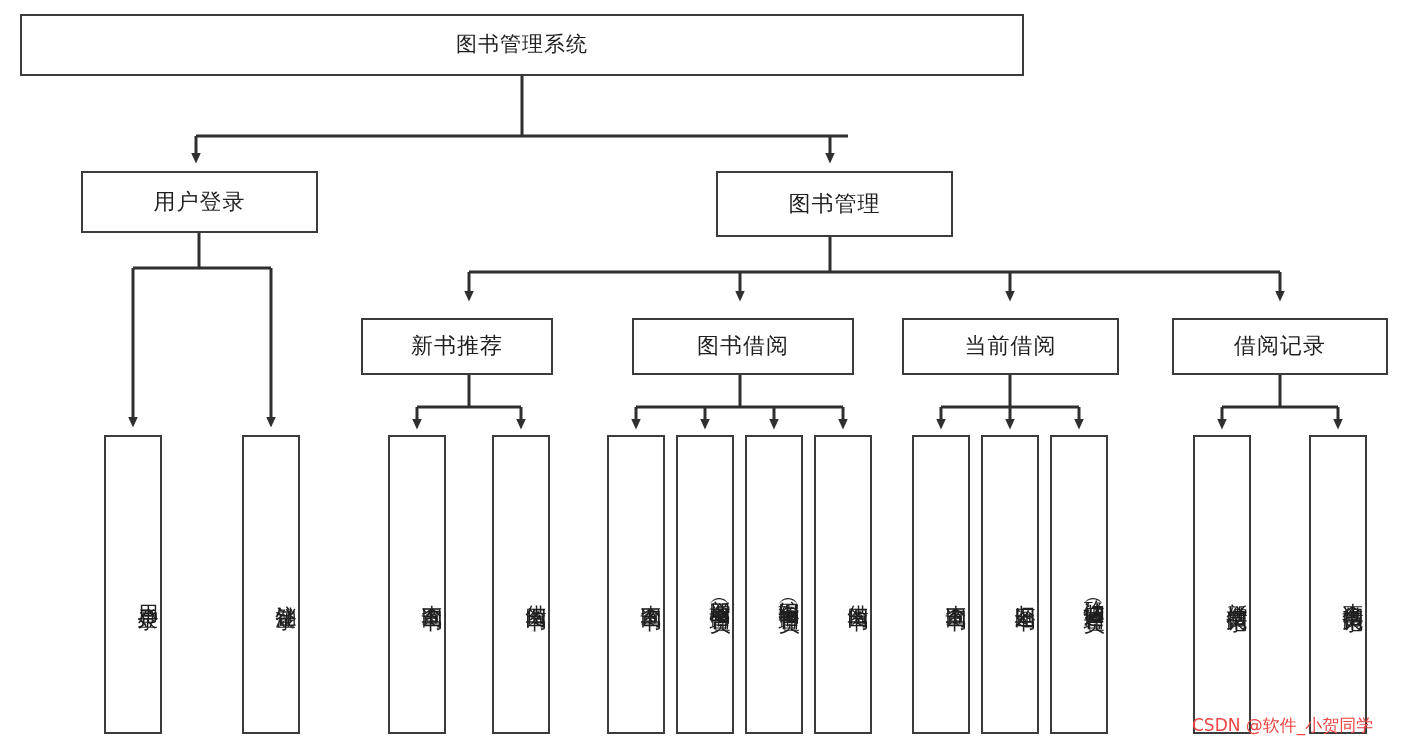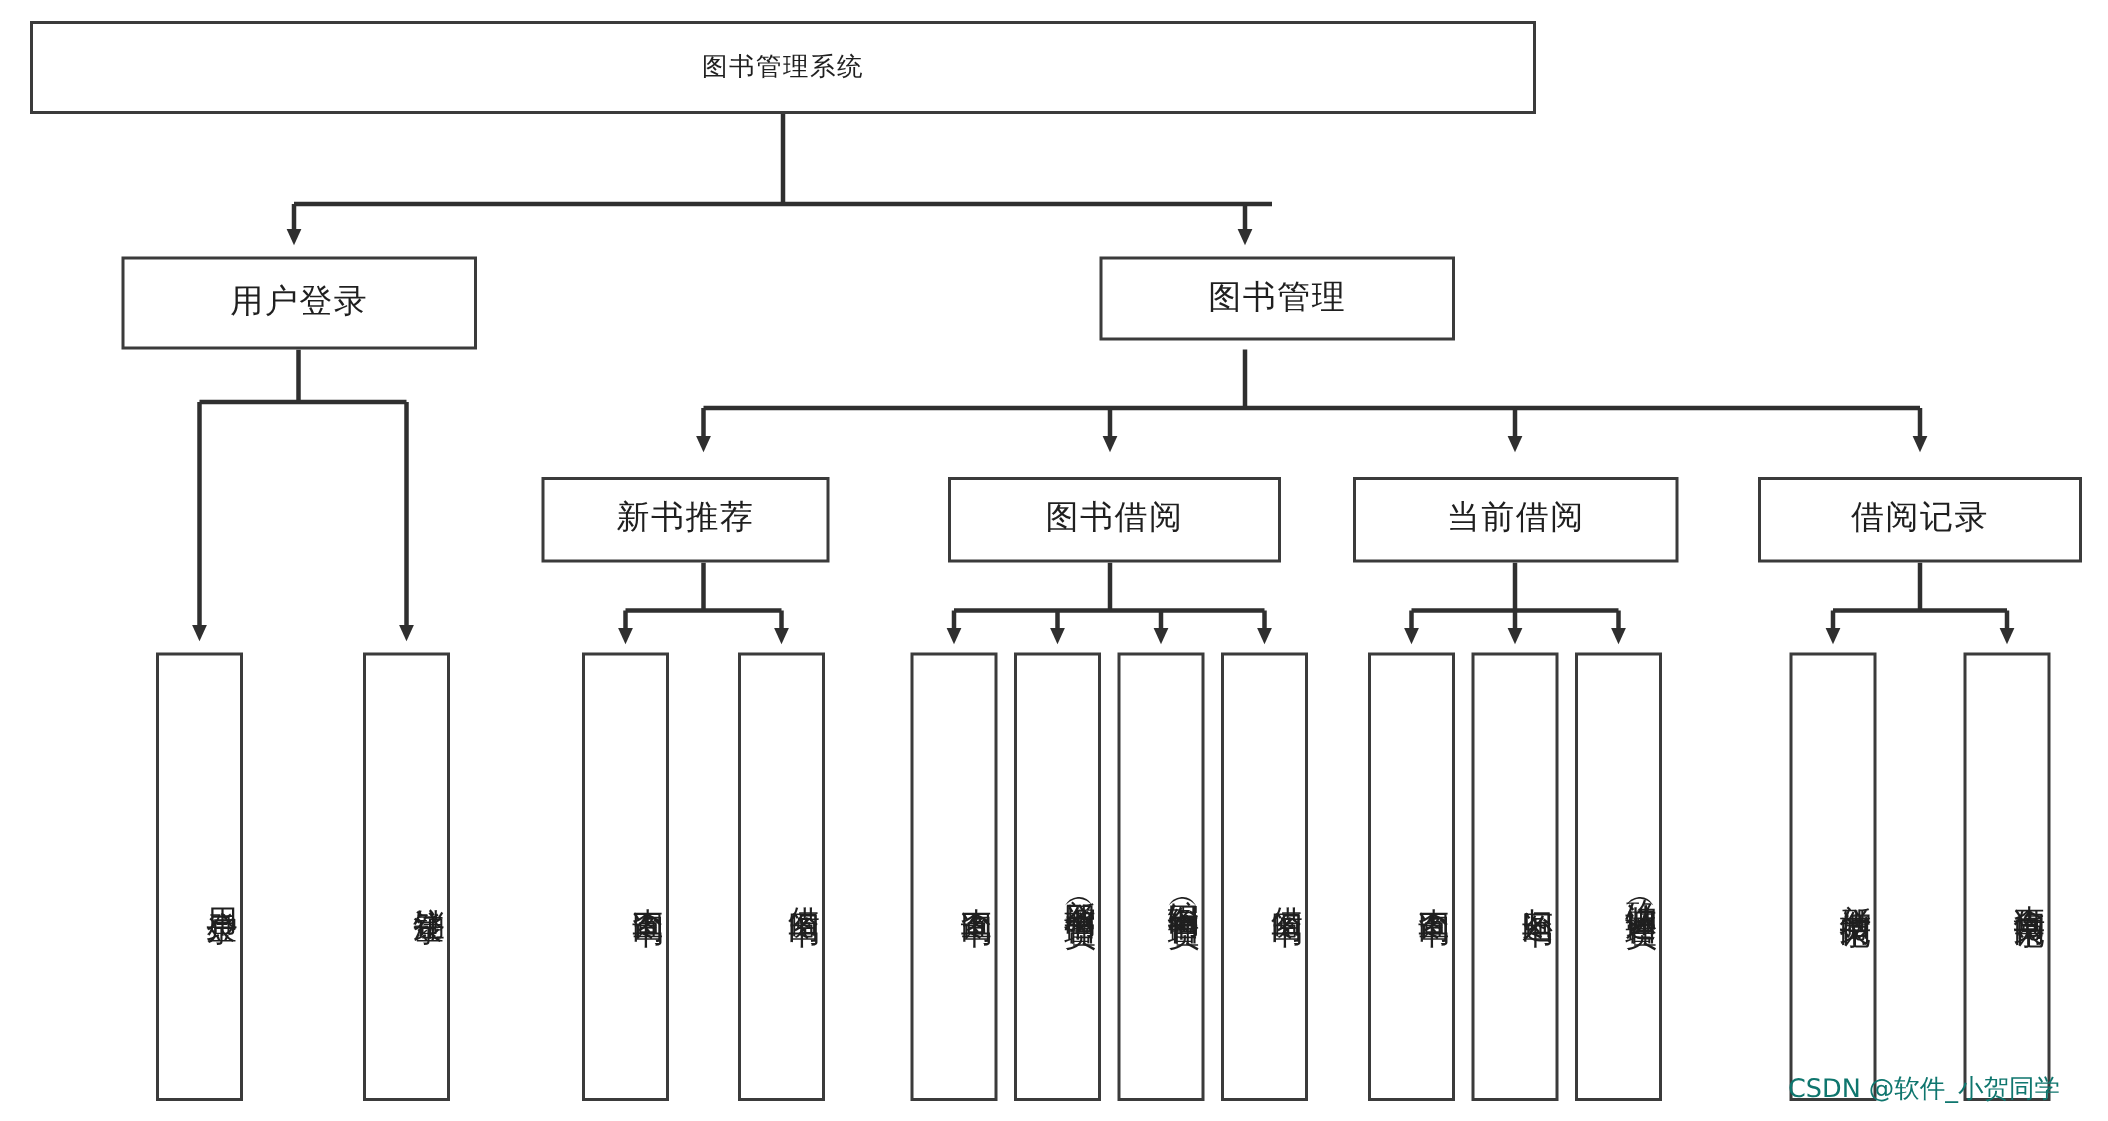--- a/index.html
+++ b/index.html
@@ -36,38 +36,38 @@
     justify-content: center;
     color: #1f1f1f;
     z-index: 2;
   }
   .node.horiz {
     font-size: 22px;
     letter-spacing: 1px;
     line-height: 1.2;
   }
   .node.root {
-    font-size: 17px;
+    font-size: 21px;
   }
   .node.vert {
     writing-mode: vertical-rl;
     text-orientation: upright;
     align-items: flex-start;
     justify-content: center;
     padding-top: 14px;
     font-size: 21px;
     line-height: 1.15;
     letter-spacing: 2px;
   }
   .watermark {
     position: absolute;
     left: 1192px;
     top: 714px;
     font-size: 17px;
-    color: #0f766e;
+    color: #ef4444;
     white-space: nowrap;
     z-index: 3;
     font-family: "DejaVu Sans", "Liberation Sans", sans-serif;
   }
 </style>
 </head>
 <body>
 
 <div id="canvas">
 
@@ -117,21 +117,21 @@
       <path d="M1280,375 L1280,407"></path>
       <path d="M1222,407 L1338,407"></path>
       <path d="M1222,407 L1222,420" marker-end="url(#arw)"></path>
       <path d="M1338,407 L1338,420" marker-end="url(#arw)"></path>
     </g>
   </svg>
 
   <div class="node horiz root" style="left:20px;top:14px;width:1004px;height:62px;">图书管理系统</div>
 
   <div class="node horiz" style="left:81px;top:171px;width:237px;height:62px;">用户登录</div>
-  <div class="node horiz" style="left:733px;top:171px;width:237px;height:56px;text-align:right;">图书管理</div>
+  <div class="node horiz" style="left:716px;top:171px;width:237px;height:66px;text-align:right;">图书管理</div>
 
   <div class="node horiz" style="left:361px;top:318px;width:192px;height:57px;">新书推荐</div>
   <div class="node horiz" style="left:632px;top:318px;width:222px;height:57px;">图书借阅</div>
   <div class="node horiz" style="left:1172px;top:318px;width:216px;height:57px;">借阅记录</div>
   <div class="node horiz" style="left:902px;top:318px;width:217px;height:57px;">当前借阅</div>
 
   <div class="node vert" style="left:104px;top:435px;width:58px;height:299px;">用户登录</div>
   <div class="node vert" style="left:242px;top:435px;width:58px;height:299px;">注销登录</div>
 
   <div class="node vert" style="left:388px;top:435px;width:58px;height:299px;">查询图书</div>

